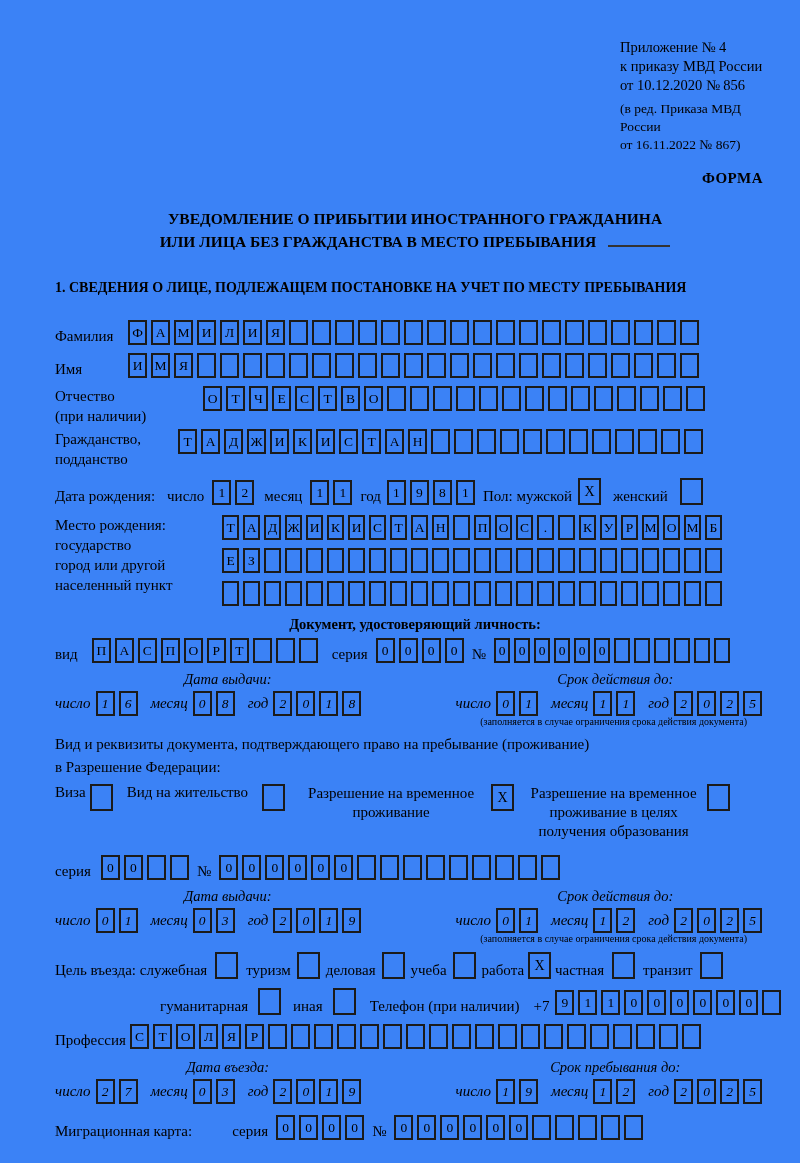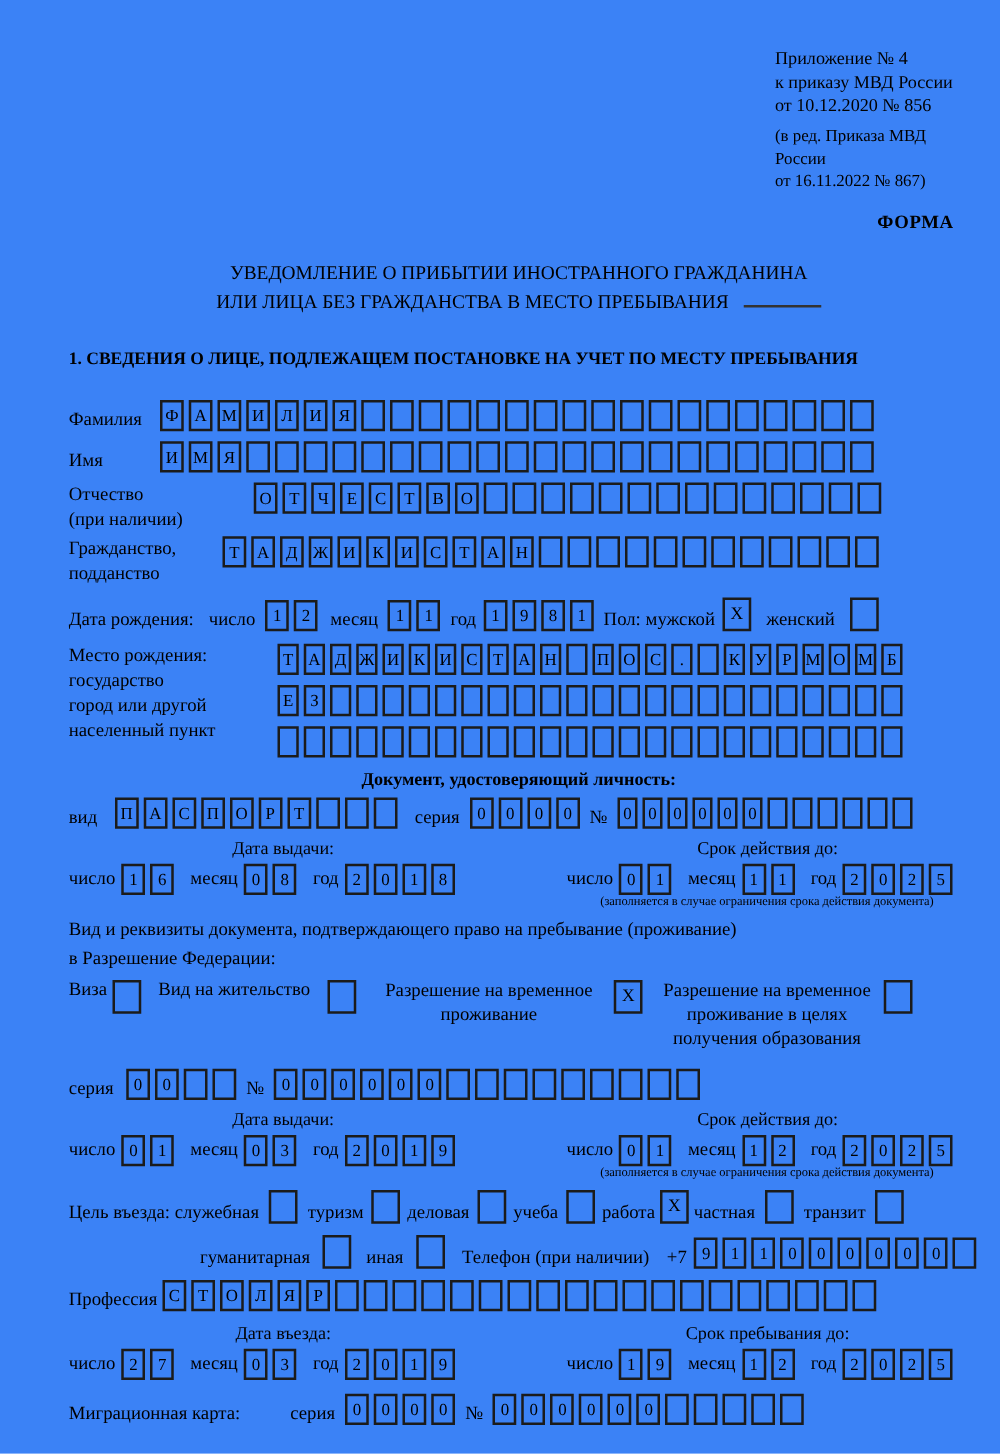--- a/index.html
+++ b/index.html
@@ -5,21 +5,21 @@
   html,body { margin:0; padding:0; background:#fff; }
   .page {
     width:800px; height:1163px; box-sizing:border-box;
     padding:38px 25px 10px 55px;
     font-family:"Liberation Serif", serif; color:#000; font-size:15px;
     overflow:hidden; position:relative; background:#3b82f6;
   }
   .hdr { margin-left:565px; line-height:19px; font-size:14.5px; }
   .hdr-sub { margin-left:565px; margin-top:5px; line-height:18px; font-size:13.5px; }
   .forma { text-align:right; margin-top:16px; margin-right:12px; font-weight:bold; font-size:15px; letter-spacing:0.5px; }
-  .title { text-align:center; margin-top:20px; font-weight:normal; font-size:15.5px; line-height:23px; }
+  .title { text-align:center; margin-top:20px; font-weight:bold; font-size:15.5px; line-height:23px; }
   .t-underline { display:inline-block; width:62px; border-bottom:2px solid #333; height:14px; margin-left:12px; }
   .sec-heading { margin-top:27px; font-weight:bold; font-size:14px; }
 
   .row { display:flex; align-items:flex-end; margin-top:7px; white-space:nowrap; }
   .row-top { align-items:flex-start; }
   .lab { flex:0 0 auto; }
   .w73 { width:73px; } .w123 { width:123px; } .w148 { width:148px; }
   .lab2 { line-height:20px; }
 
   .cells { display:inline-flex; flex:0 0 auto; }
@@ -33,21 +33,21 @@
   .stack { display:flex; flex-direction:column; gap:8px; }
 
   .cb {
     display:inline-flex; justify-content:center; align-items:center;
     width:19px; height:23px; border:2px solid #1b1b1b; font-size:14px; flex:0 0 auto;
   }
   .gap4{margin-left:4px;} .gap6{margin-left:6px;} .gap8{margin-left:8px;}
   .gap10{margin-left:10px;} .gap12{margin-left:12px;} .gap14{margin-left:14px;}
 
   .center-bold { text-align:center; font-weight:bold; margin-top:10px; font-size:14.5px; }
-  .twocol { display:flex; margin-top:8px; }
+  .twocol { display:flex; margin-top:8px;font-style:italic; }
   .col-l { width:365px; }
   .col-r { margin-left:55px; }
   .col-head { text-align:center; font-size:14.5px; }
   .date-line { display:flex; align-items:center; margin-top:3px; white-space:nowrap; }
   .date-line .lbl { margin-right:5px; }
   .date-line .cells { margin-right:9px; }
   .note { font-size:10px; margin-top:0; }
   .note-right { text-align:right; margin-right:28px; }
   .plain { margin-top:9px; }
   .permits { display:flex; align-items:flex-start; margin-top:8px; }

